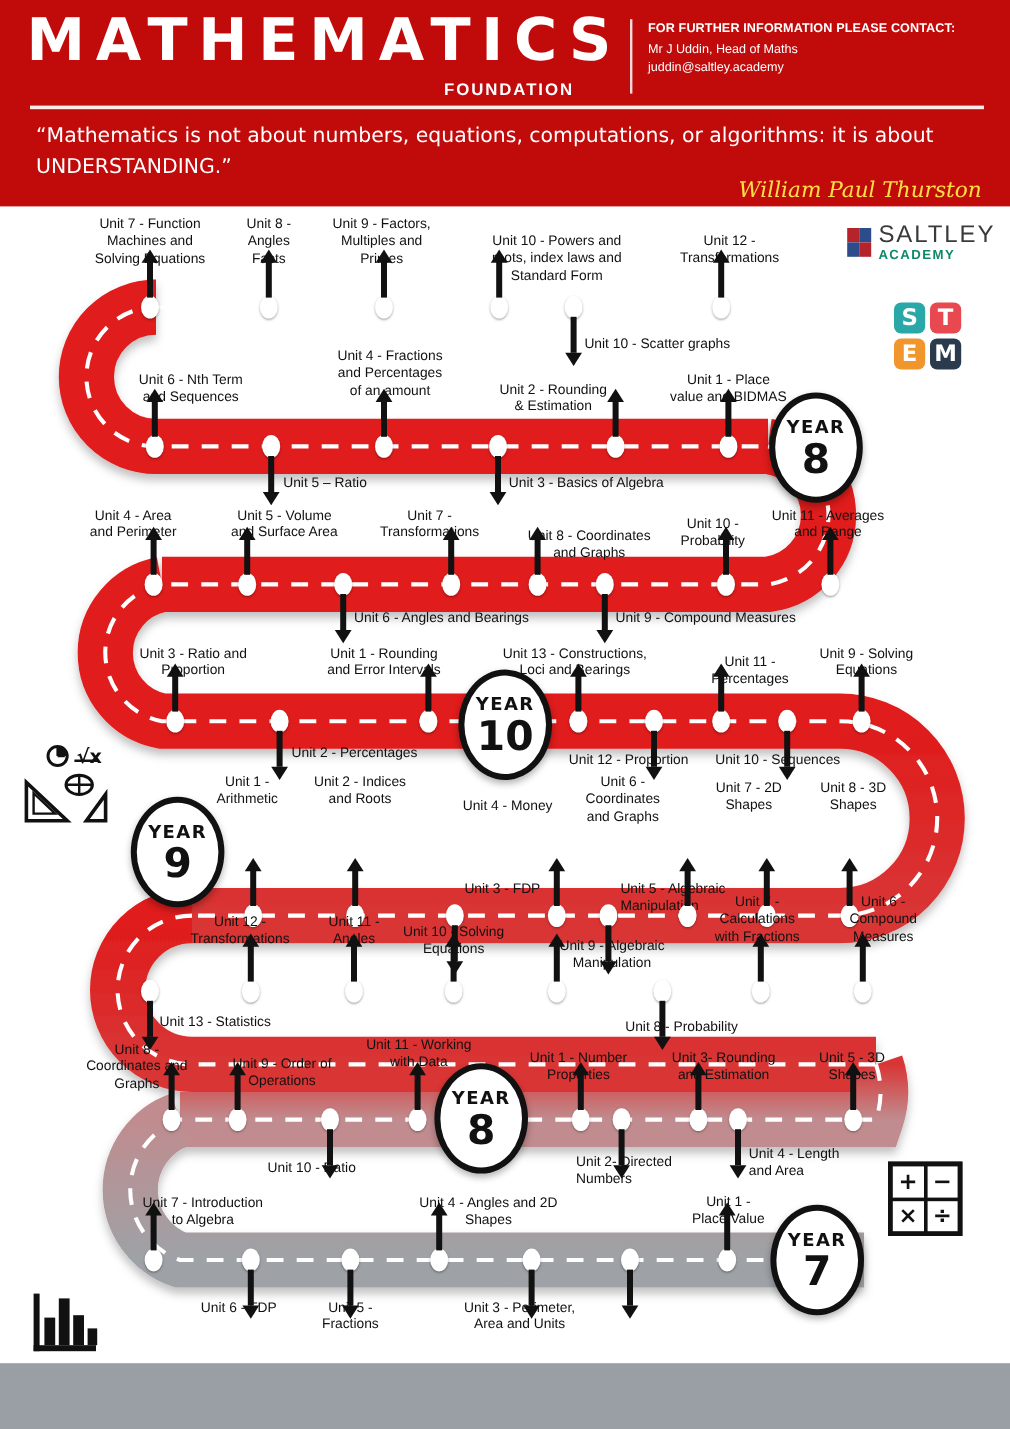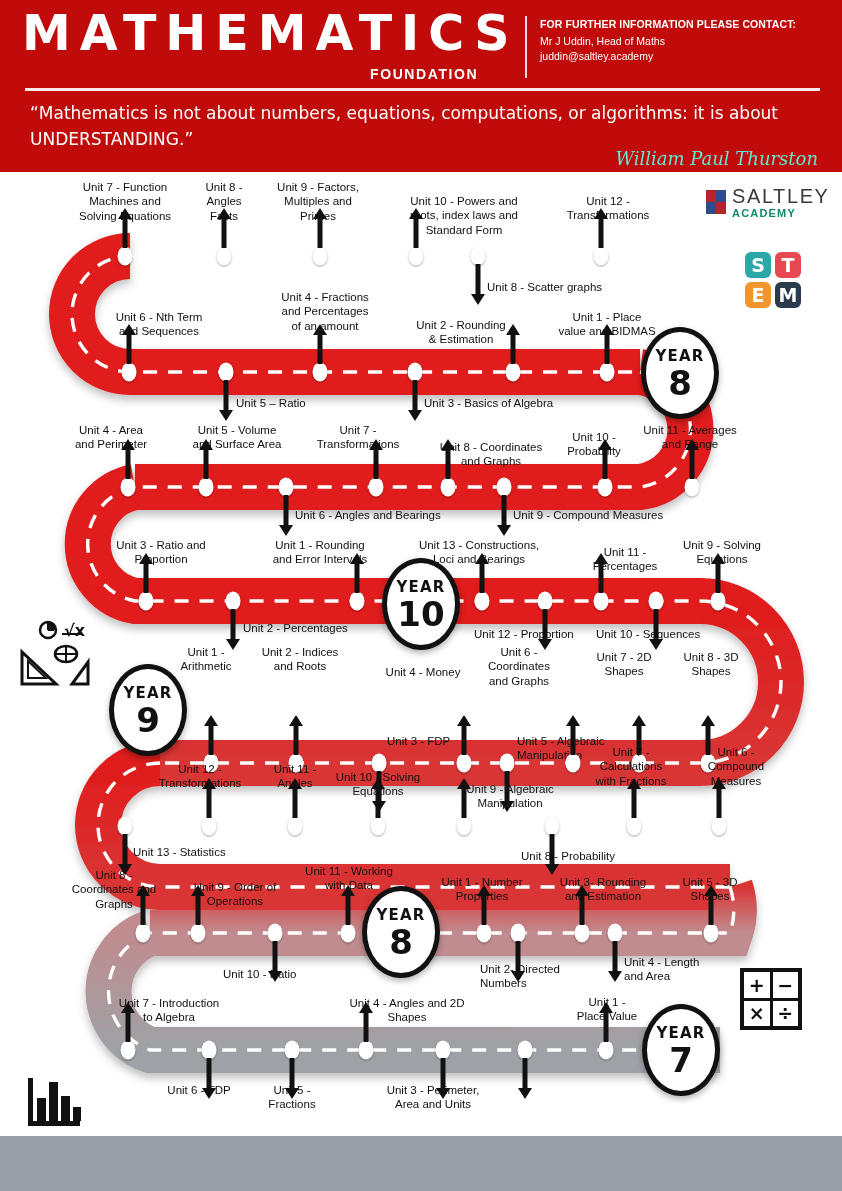--- a/index.html
+++ b/index.html
@@ -41,21 +41,21 @@
     position: absolute; left: 25px; top: 88px; width: 795px; height: 3px;
     background: rgba(255,255,255,.92);
   }
   .quote {
     position: absolute; left: 30px; top: 100px; width: 790px;
     color:#fff; font-size: 17px; line-height: 1.55;
     font-family: "DejaVu Sans", sans-serif;
   }
   .quote-author {
     position: absolute; right: 24px; top: 148px;
-    color:#5eead4; font-size: 18px;
+    color:#fde047; font-size: 18px;
     font-family: "DejaVu Serif", serif; font-style: italic;
   }
 
   
   .saltley { position:absolute; left: 706px; top: 186px; display:flex; align-items:center; gap:6px; }
   .crest { width: 20px; height: 26px; position: relative; }
   .crest-q { position:absolute; width: 10px; height: 12px; }
   .crest .q1 { left:0; top:0; background:#B5232B; }
   .crest .q2 { left:10px; top:0; background:#2C4C8C; }
   .crest .q3 { left:0; top:12px; background:#2C4C8C; }
@@ -284,21 +284,21 @@
 Primes</div>
       <div class="dot" style="left: 416px; top: 256px;"></div>
       <div class="stem-line" style="left: 416px; height: 30px; top: 218px;"></div>
       <div class="arrow up" style="left: 416px; top: 208px;"></div>
       <div class="lbl" style="left: 464px; top: 194px;">Unit 10 - Powers and
 roots, index laws and
 Standard Form</div>
       <div class="dot" style="left: 478px; top: 256px;"></div>
       <div class="stem-line" style="left: 478px; height: 30px; top: 264px;"></div>
       <div class="arrow down" style="left: 478px; top: 294px;"></div>
-      <div class="lbl left" style="left: 487px; top: 280px;">Unit 8 - Scatter graphs</div>
+      <div class="lbl left" style="left: 487px; top: 280px;">Unit 10 - Scatter graphs</div>
       <div class="dot" style="left: 601px; top: 256px;"></div>
       <div class="stem-line" style="left: 601px; height: 30px; top: 218px;"></div>
       <div class="arrow up" style="left: 601px; top: 208px;"></div>
       <div class="lbl" style="left: 608px; top: 194px;">Unit 12 -
 Transformations</div>
       <div class="dot" style="left: 129px; top: 372px;"></div>
       <div class="stem-line" style="left: 129px; height: 30px; top: 334px;"></div>
       <div class="arrow up" style="left: 129px; top: 324px;"></div>
       <div class="lbl" style="left: 159px; top: 310px;">Unit 6 - Nth Term
 and Sequences</div>

